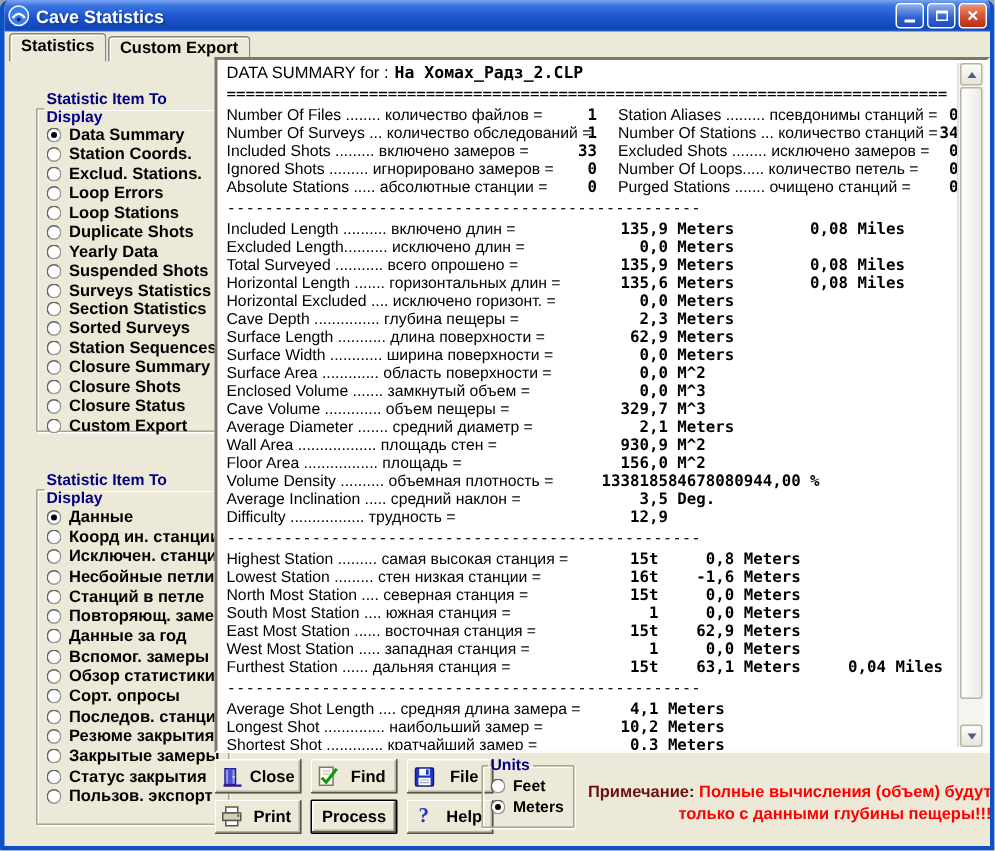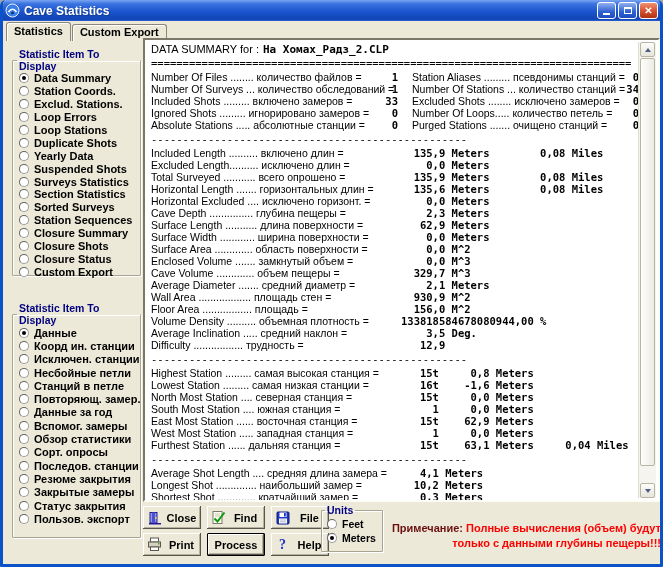--- a/index.html
+++ b/index.html
@@ -20,21 +20,21 @@
   .min-glyph{width:7px;height:2px;background:#fff;margin-top:7px;}
   .max-glyph{width:8px;height:7px;border:1px solid #fff;border-top-width:2px;box-sizing:border-box;}
   
   .tabs{position:absolute;left:3px;top:24px;display:flex;align-items:flex-end;height:17px;}
   .tab{font-size:11px;font-weight:bold;color:#000;padding:1px 7px 2px 7px;background:#ece9d8;
     border:1px solid #8a877a;border-bottom:none;border-radius:3px 3px 0 0;margin-right:1px;
     box-shadow:inset 1px 1px 0 #fff;height:13px;line-height:13px;}
   .tab.active{height:15px;line-height:15px;position:relative;z-index:2;}
   
   .group{position:absolute;left:5px;width:129px;border:1px solid #a8a490;border-radius:1px;
-    box-shadow:inset 1px 1px 0 #fff,1px 1px 0 #fff;background:#ece9d8;box-sizing:border-box;margin:4px;padding:0 0 0 6px;}
+    box-shadow:inset 1px 1px 0 #fff,1px 1px 0 #fff;background:#ece9d8;box-sizing:border-box;margin:16px;padding:0 0 0 6px;}
   .group legend{font-size:10.5px;font-weight:bold;color:#000080;padding:0 2px;margin-left:-2px;}
   .g1{top:44px;height:228px;}
   .g2{top:298px;height:236px;}
   .radio-row{display:flex;align-items:center;gap:5px;cursor:default;}
   .g1 .radio-row{height:12.9px;}
   .g2 .radio-row{height:13.3px;}
   .radio{width:10px;height:10px;border-radius:50%;background:#fff;flex:0 0 auto;
     border:1px solid #9a9a9a;border-top-color:#636363;border-left-color:#636363;box-sizing:border-box;
     display:flex;align-items:center;justify-content:center;}
   .radio.sel::after{content:"";width:4px;height:4px;border-radius:50%;background:#000;}
@@ -357,21 +357,21 @@
           <span class="val">   12,9</span>
         </div>
       </div>
     <div class="sep">--------------------------------------------------</div>
     <div id="blockC">
         <div class="rline">
           <span class="lab w-b">Highest Station ......... самая высокая станция =</span>
           <span class="val">   15t     0,8 Meters</span>
         </div>
         <div class="rline">
-          <span class="lab w-b">Lowest Station ......... самая низкая станции =</span>
+          <span class="lab w-b">Lowest Station ......... стен низкая станции =</span>
           <span class="val">   16t    -1,6 Meters</span>
         </div>
         <div class="rline">
           <span class="lab w-b">North Most Station .... северная  станция =</span>
           <span class="val">   15t     0,0 Meters</span>
         </div>
         <div class="rline">
           <span class="lab w-b">South Most Station .... южная  станция =</span>
           <span class="val">     1     0,0 Meters</span>
         </div>

